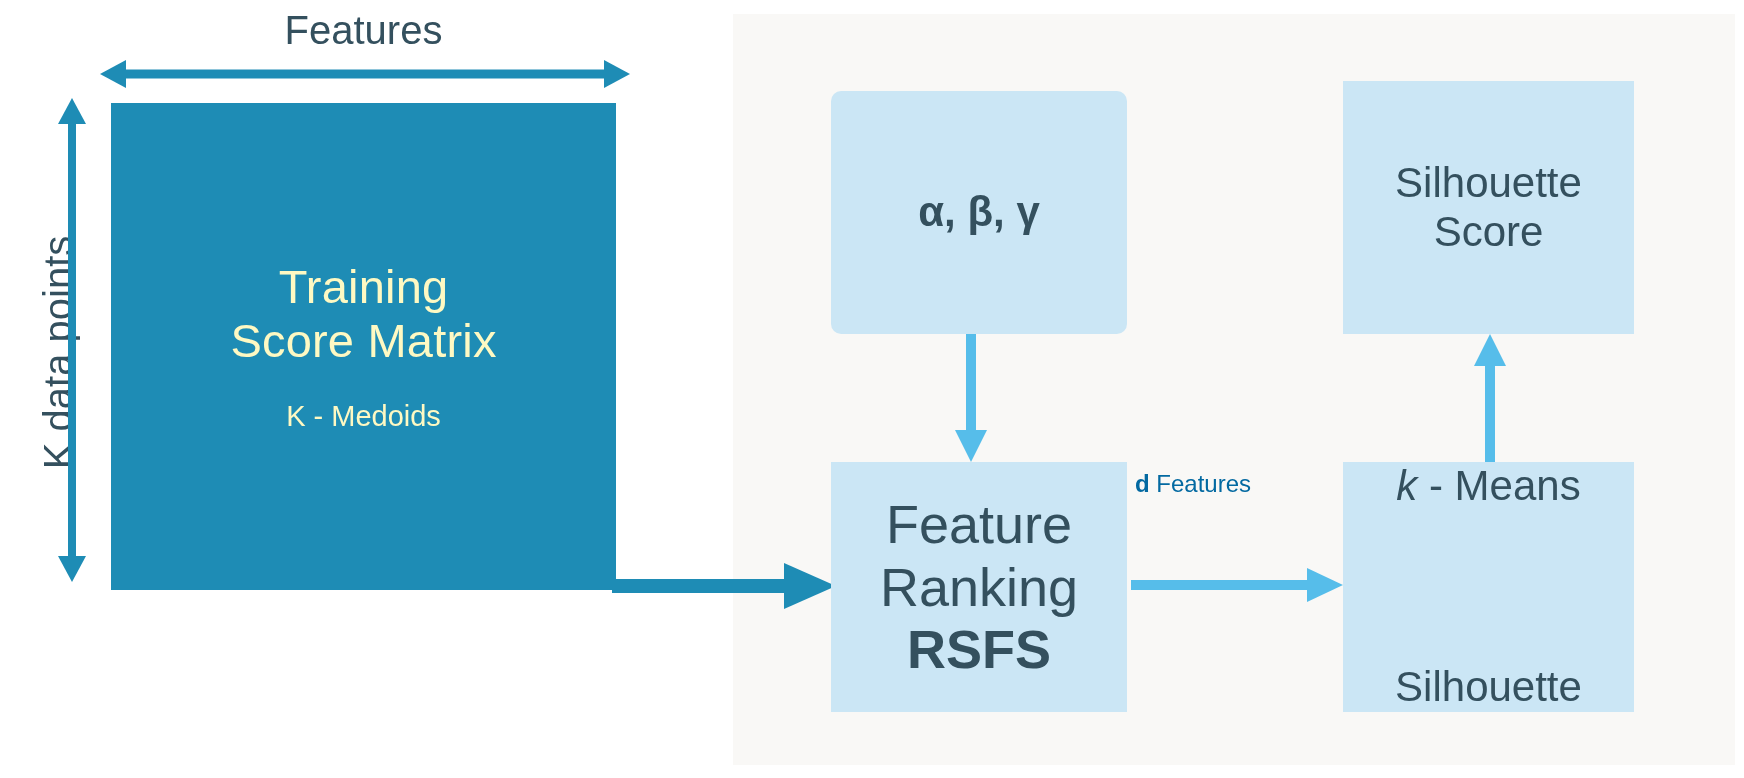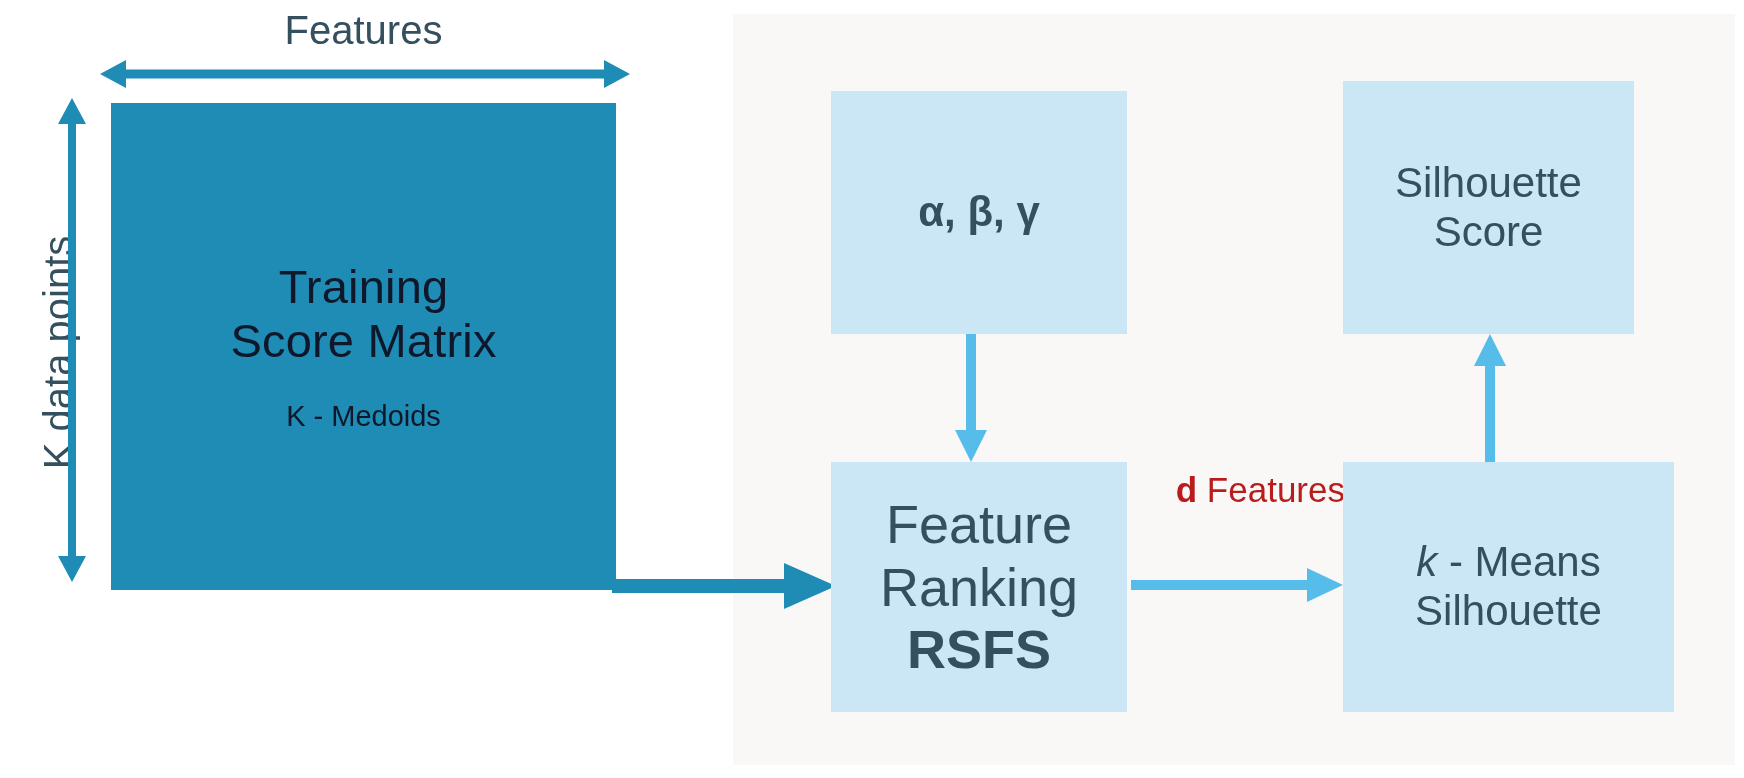--- a/index.html
+++ b/index.html
@@ -31,21 +31,21 @@
     position: absolute;
     left: 111px;
     top: 103px;
     width: 505px;
     height: 487px;
     background: #1e8cb5;
     display: flex;
     flex-direction: column;
     align-items: center;
     justify-content: center;
-    color: #0f172a;
+    color: #fef9c3;
   }
   #matrix .big {
     font-size: 47px;
     line-height: 1.14;
     text-align: center;
     letter-spacing: 0.2px;
   }
   #matrix .small {
     font-size: 29px;
     margin-top: 32px;
@@ -85,20 +85,21 @@
     text-align: center;
     line-height: 1.16;
   }
   #box-params {
     left: 831px;
     top: 91px;
     width: 296px;
     height: 243px;
     font-size: 42px;
     font-weight: bold;
+    border-radius: 10px;
   }
   #box-silhouette {
     left: 1343px;
     top: 81px;
     width: 291px;
     height: 253px;
     font-size: 42px;
     text-align: right;
   }
   #box-ranking {
@@ -107,43 +108,44 @@
     width: 296px;
     height: 250px;
     font-size: 54px;
   }
   #box-ranking .bold {
     font-weight: bold;
   }
   #box-kmeans {
     left: 1343px;
     top: 462px;
-    width: 331px;
+    width: 291px;
     height: 250px;
     font-size: 42px;
+    justify-content: space-between;
   }
   .ital {
     font-style: italic;
   }
 
   
   .arrow-svg {
     position: absolute;
     overflow: visible;
   }
 
   
   #d-features-label {
     position: absolute;
     left: 1135px;
     top: 470px;
     width: 210px;
-    text-align: right;
-    font-size: 35px;
-    color: #b91c1c;
+    text-align: left;
+    font-size: 24px;
+    color: #0369a1;
     white-space: nowrap;
   }
   #d-features-label .bold {
     font-weight: bold;
   }
 </style>
 </head>
 <body>
 
 <div id="stage">

